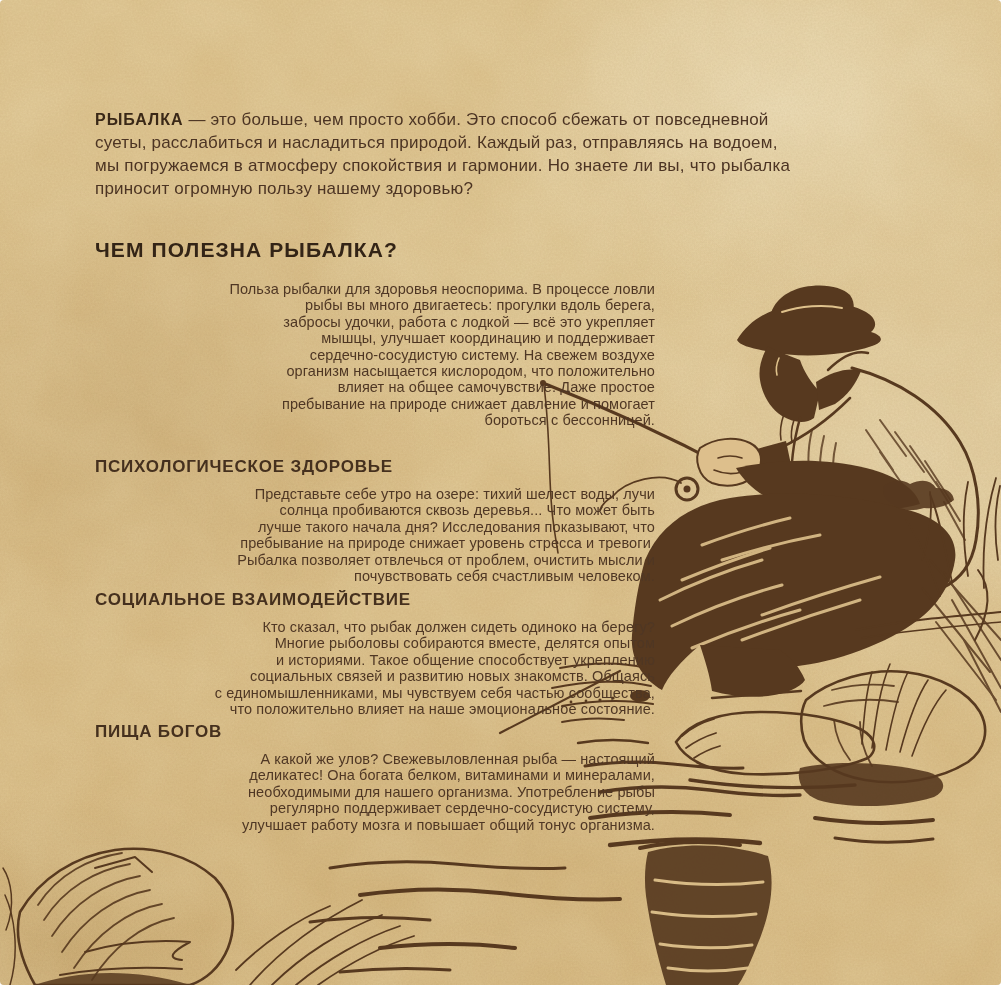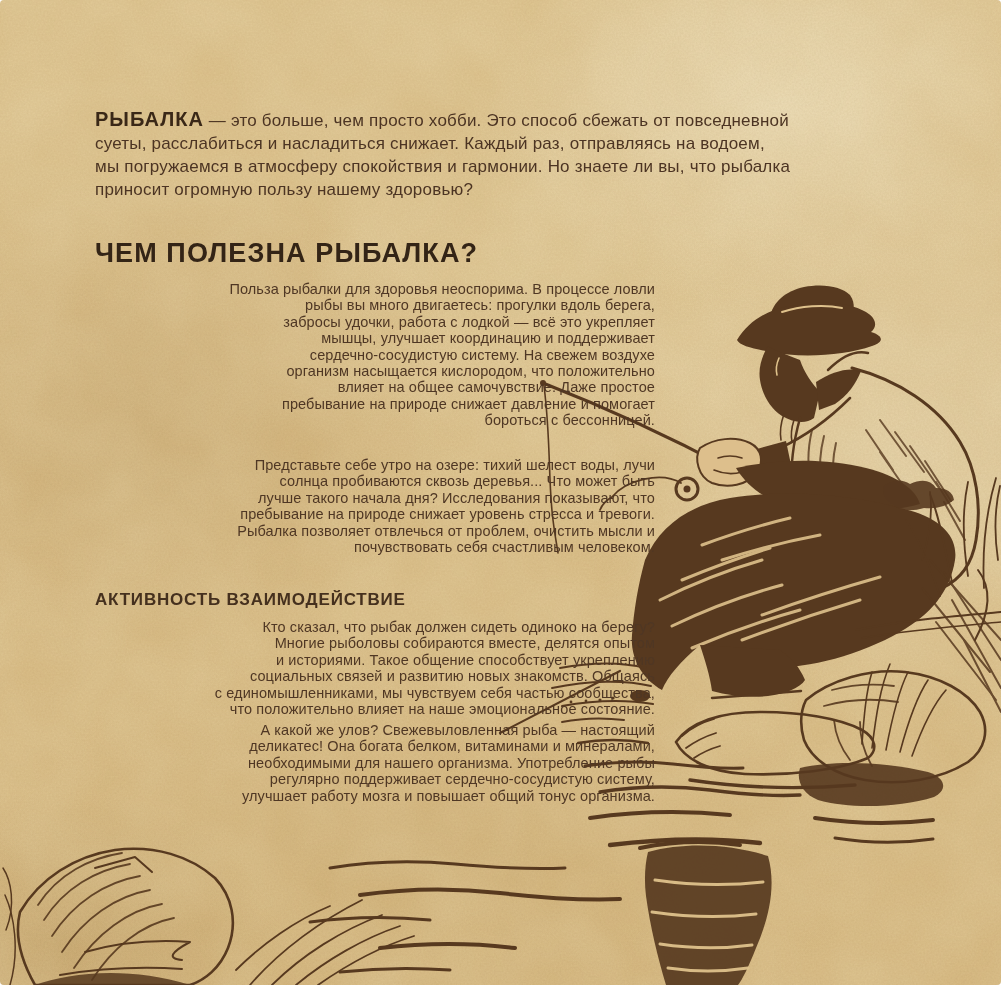--- a/index.html
+++ b/index.html
@@ -18,24 +18,24 @@
   }
   svg.tex{position:absolute;inset:0;width:100%;height:100%;pointer-events:none;}
   .tex-mottle{mix-blend-mode:soft-light;opacity:.85;}
   .tex-grain{mix-blend-mode:multiply;opacity:.32;}
   svg.art{position:absolute;inset:0;width:100%;height:100%;}
   .content{position:absolute;inset:0;}
   .intro{
     position:absolute;left:95px;top:108px;width:880px;margin:0;
     font-size:17px;line-height:23px;color:#4c3423;white-space:pre-line;letter-spacing:.2px;
   }
-  .intro b{font-size:20px;font-weight:700;color:#3a2817;letter-spacing:1px;margin-top:36px;}
+  .intro b{font-size:16px;font-weight:700;color:#3a2817;letter-spacing:1px;margin-top:36px;}
   .title{
     position:absolute;left:95px;top:238px;margin:0;
-    font-size:27px;font-weight:800;letter-spacing:1.1px;color:#332416;
+    font-size:21px;font-weight:800;letter-spacing:1.1px;color:#332416;
   }
   .sec{position:absolute;left:95px;width:560px;}
   .sec h2{margin:0 0 9px 0;font-size:17px;font-weight:600;letter-spacing:.8px;color:#45301e;}
   .sec p{margin:0;font-size:14.5px;line-height:16.4px;color:#4f3724;white-space:pre-line;letter-spacing:.1px;text-align:right;}
   .sec1{top:281px}.sec2{top:457px}.sec3{top:590px}.sec4{top:722px}
   .ink{stroke:#57391f;fill:none;stroke-linecap:round;stroke-linejoin:round;}
   .inkf{fill:#57391f;stroke:none;}
   .lite{stroke:#dfc28c;fill:none;stroke-linecap:round;}
 </style>
 </head>
@@ -238,58 +238,60 @@
       </g>
       <g class="ink" stroke-width="1.5">
         <path d="M6,930 C16,905 11,880 3,868"></path>
           <path d="M10,985 C20,950 14,915 5,895"></path>
       </g>
     </g>
   </svg>
 
   <main class="content">
     <p class="intro"><b>РЫБАЛКА</b><span> — это больше, чем просто хобби. Это способ сбежать от повседневной
-суеты, расслабиться и насладиться снижает. Каждый раз, отправляясь на водоем,
+суеты, расслабиться и насладиться природой. Каждый раз, отправляясь на водоем,
 мы погружаемся в атмосферу спокойствия и гармонии. Но знаете ли вы, что рыбалка
 приносит огромную пользу нашему здоровью?</span></p>
 
     <h1 class="title">ЧЕМ ПОЛЕЗНА РЫБАЛКА?</h1>
 
     <section class="sec sec1">
       <p>Польза рыбалки для здоровья неоспорима. В процессе ловли
 рыбы вы много двигаетесь: прогулки вдоль берега,
 забросы удочки, работа с лодкой — всё это укрепляет
 мышцы, улучшает координацию и поддерживает
 сердечно-сосудистую систему. На свежем воздухе
 организм насыщается кислородом, что положительно
 влияет на общее самочувствие. Даже простое
 пребывание на природе снижает давление и помогает
 бороться с бессонницей.</p>
     </section>
 
     <section class="sec sec2">
+      <h2>ПСИХОЛОГИЧЕСКОЕ ЗДОРОВЬЕ</h2>
       <p>Представьте себе утро на озере: тихий шелест воды, лучи
 солнца пробиваются сквозь деревья... Что может быть
 лучше такого начала дня? Исследования показывают, что
 пребывание на природе снижает уровень стресса и тревоги.
 Рыбалка позволяет отвлечься от проблем, очистить мысли и
 почувствовать себя счастливым человеком.</p>
     </section>
 
     <section class="sec sec3">
-      <h2>АКТИВНОСТЬ ВЗАИМОДЕЙСТВИЕ</h2>
+      <h2>СОЦИАЛЬНОЕ ВЗАИМОДЕЙСТВИЕ</h2>
       <p>Кто сказал, что рыбак должен сидеть одиноко на берегу?
 Многие рыболовы собираются вместе, делятся опытом
 и историями. Такое общение способствует укреплению
 социальных связей и развитию новых знакомств. Общаясь
 с единомышленниками, мы чувствуем себя частью сообщества,
 что положительно влияет на наше эмоциональное состояние.</p>
     </section>
 
     <section class="sec sec4">
+      <h2>ПИЩА БОГОВ</h2>
       <p>А какой же улов? Свежевыловленная рыба — настоящий
 деликатес! Она богата белком, витаминами и минералами,
 необходимыми для нашего организма. Употребление рыбы
 регулярно поддерживает сердечно-сосудистую систему,
 улучшает работу мозга и повышает общий тонус организма.</p>
     </section>
   </main>
 </div>
 
 </body></html>

